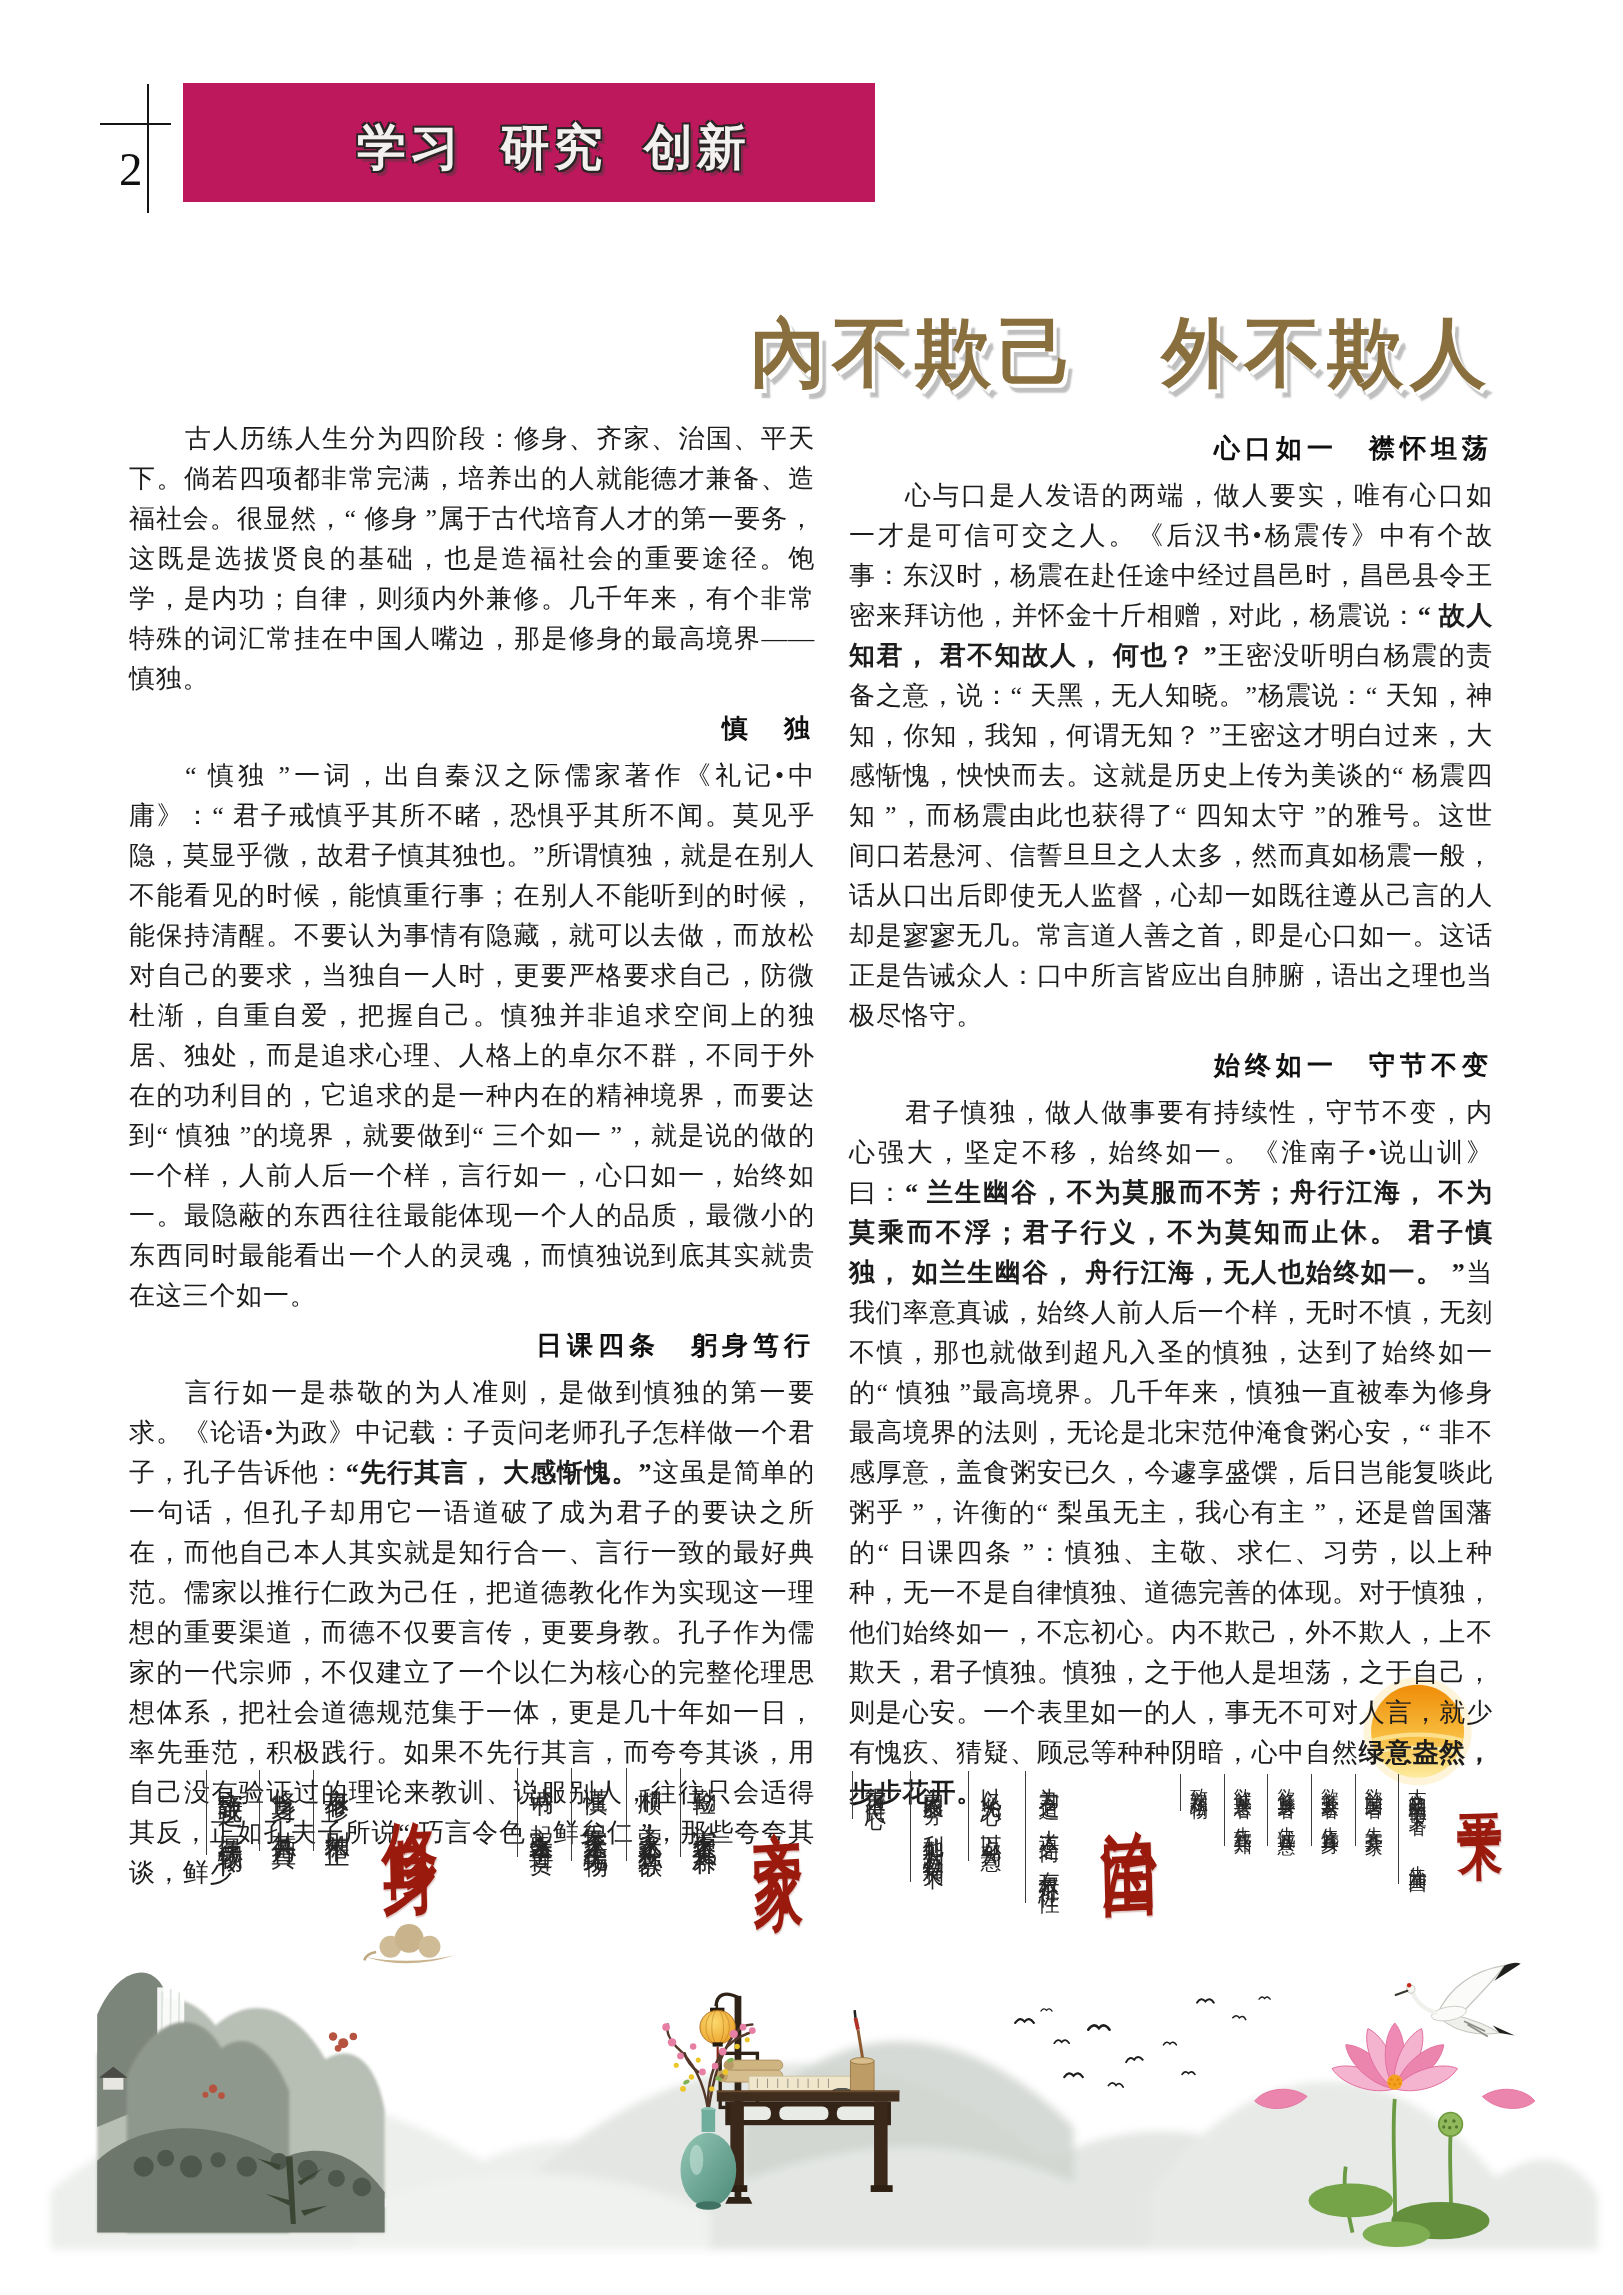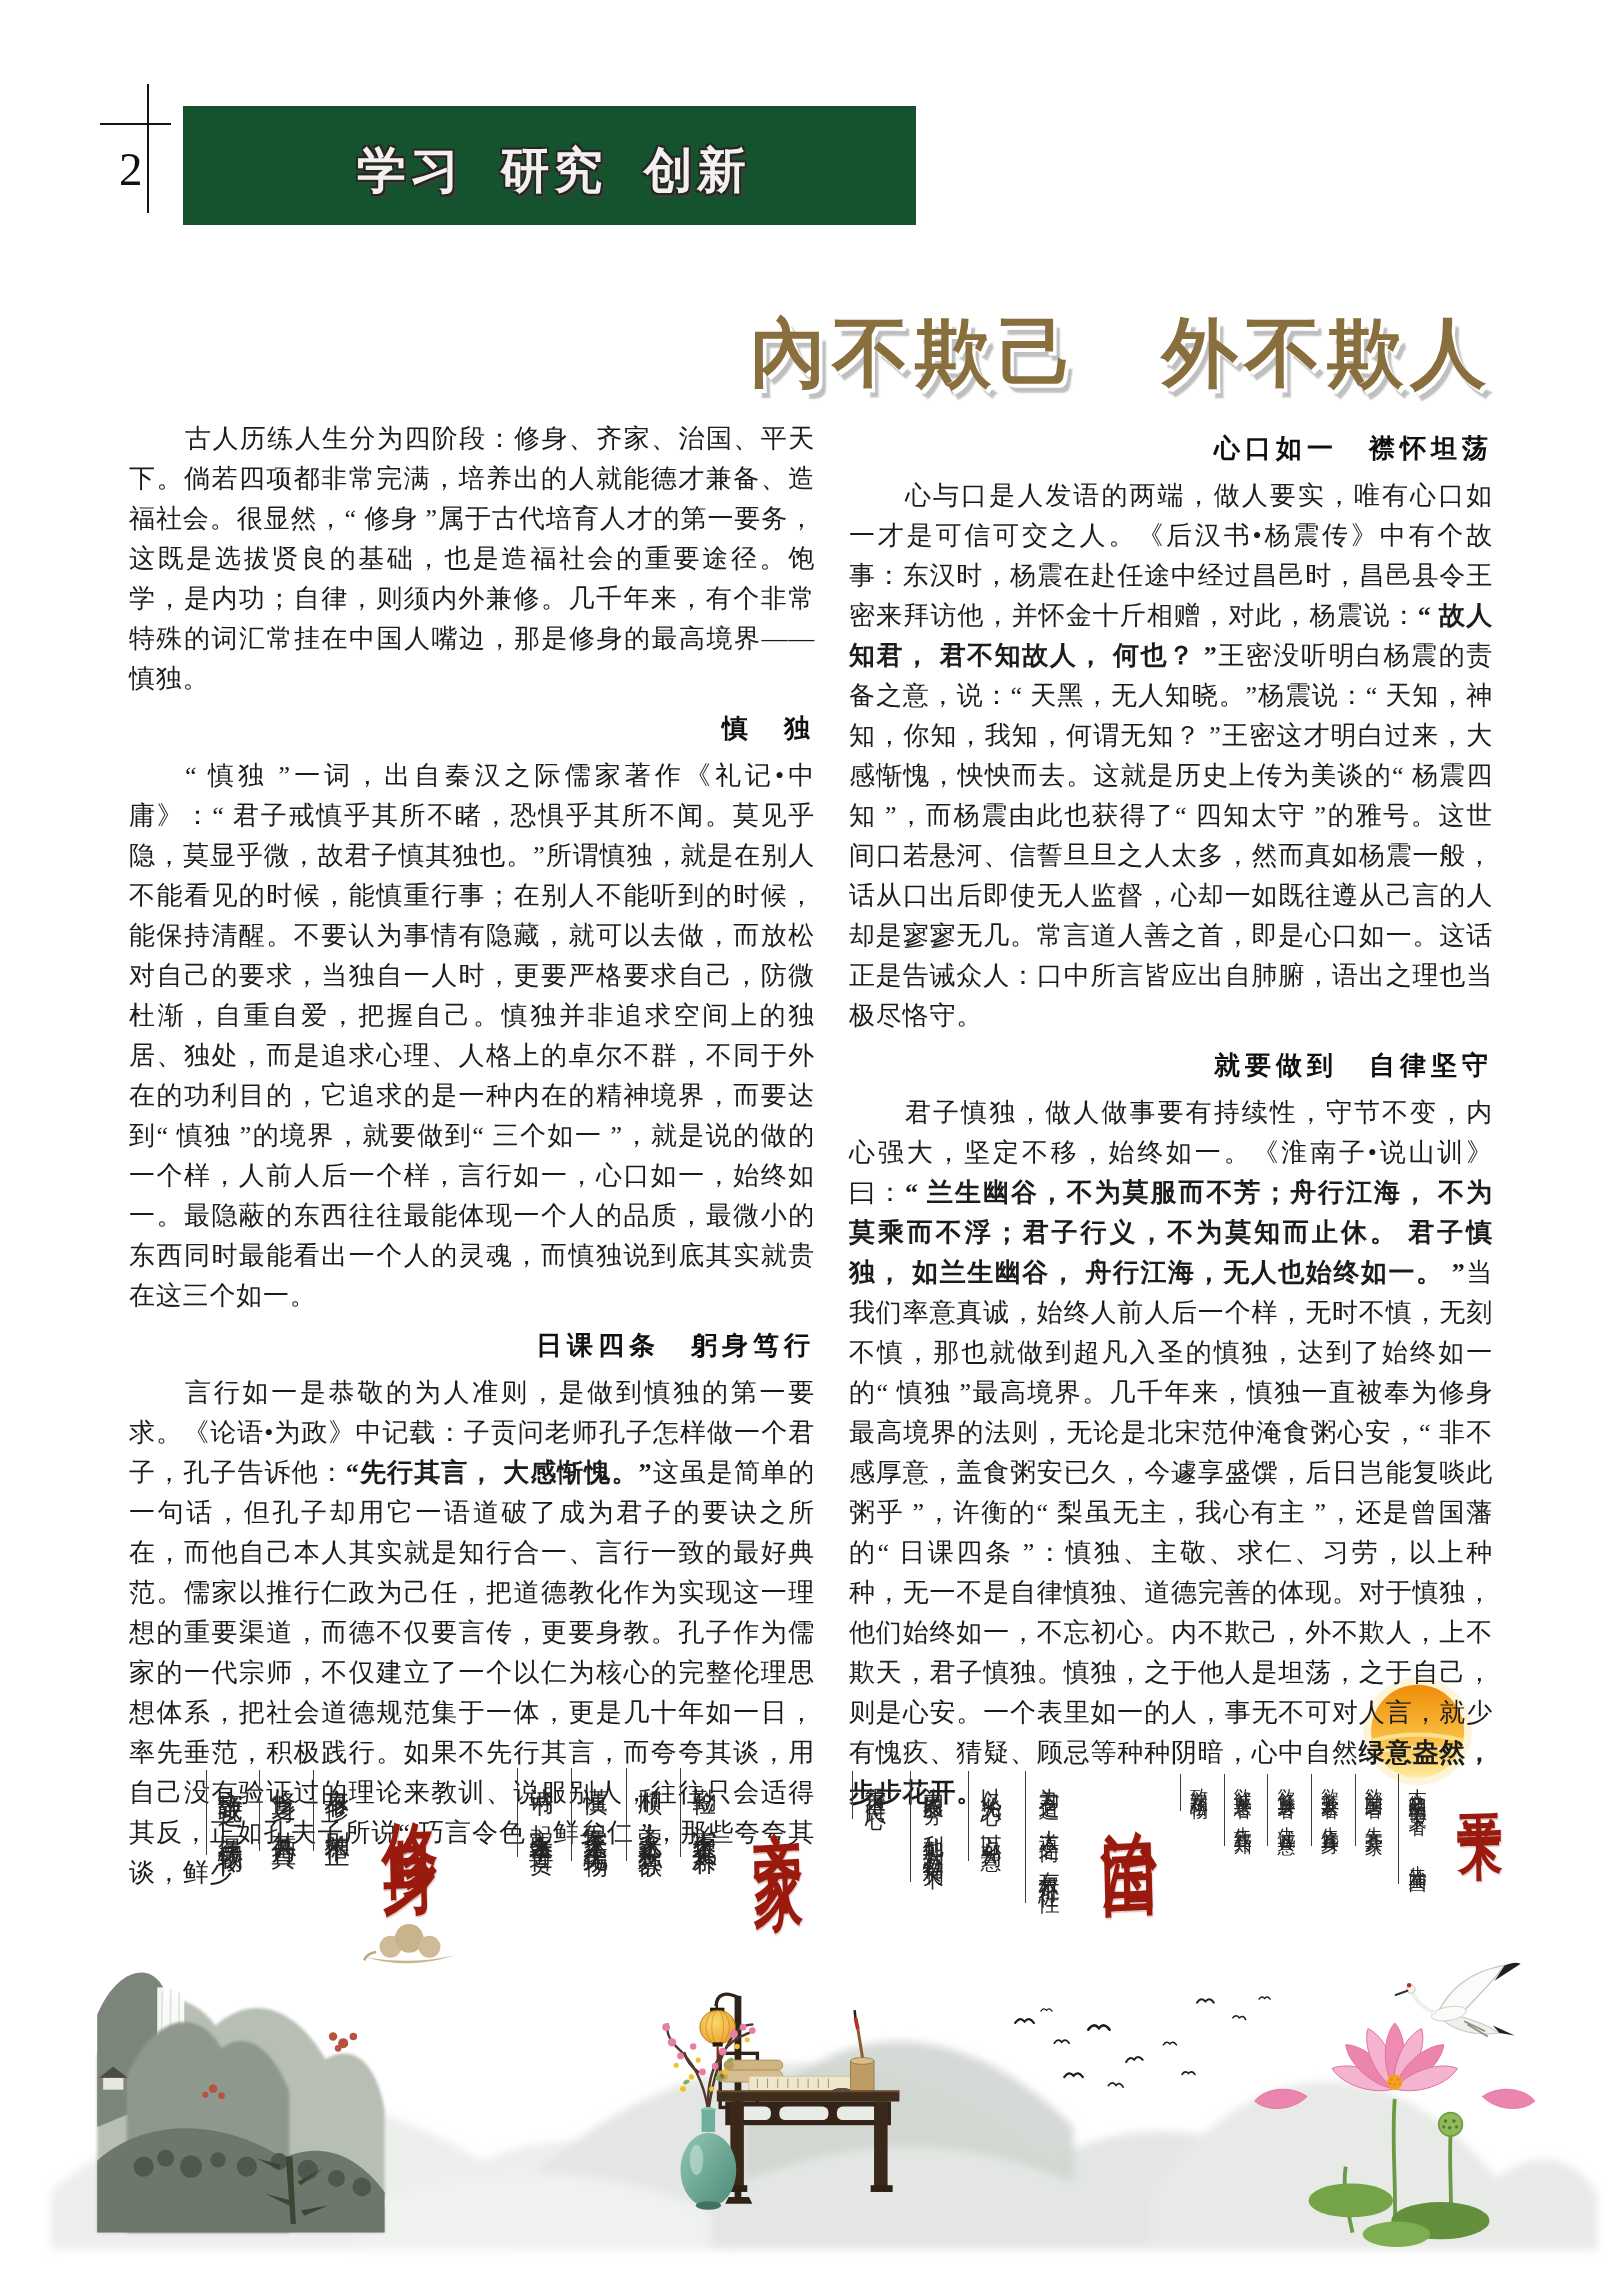--- a/index.html
+++ b/index.html
@@ -4,21 +4,21 @@
 <style>
   html,body{margin:0;padding:0;background:#ffffff;}
   #page{position:relative;width:1623px;height:2295px;background:#ffffff;overflow:hidden;
         font-family:"Liberation Serif","DejaVu Serif",serif;}
 
   
   .crop-v{position:absolute;left:147px;top:84px;width:1.7px;height:129px;background:#151515;}
   .crop-h{position:absolute;left:100px;top:123px;width:71px;height:1.7px;background:#151515;}
   #page-number{position:absolute;left:119px;top:142px;font-size:47px;color:#101010;
                font-family:"Liberation Serif",serif;}
-  #banner{position:absolute;left:183px;top:106px;width:692px;height:119px;background:#14532d;padding-left:41px;}
+  #banner{position:absolute;left:183px;top:83px;width:692px;height:119px;background:#be185d;}
   #banner-title{position:absolute;left:174px;top:32px;display:flex;gap:37px;
                 font-family:"Liberation Sans","DejaVu Sans",sans-serif;font-weight:bold;
                 font-size:49px;letter-spacing:4.2px;color:#f3f1ef;
                 text-shadow:-1.7px -1.7px 0 #2a2424,1.7px -1.7px 0 #2a2424,-1.7px 1.7px 0 #2a2424,
                             1.7px 1.7px 0 #2a2424,4.2px 5px 0.8px rgba(70,60,60,.45);}
 
   
   #main-title{position:absolute;left:129px;top:303px;width:1364px;display:flex;
               justify-content:flex-end;gap:81px;
               font-family:"Liberation Sans","DejaVu Sans",sans-serif;font-weight:900;
@@ -91,21 +91,21 @@
   <div id="left-col" class="article-col">
       <p><span>古人历练人生分为四阶段：修身、齐家、治国、平天下。倘若四项都非常完满，培养出的人就能德才兼备、造福社会。很显然，“ 修身 ”属于古代培育人才的第一要务，这既是选拔贤良的基础，也是造福社会的重要途径。饱学，是内功；自律，则须内外兼修。几千年来，有个非常特殊的词汇常挂在中国人嘴边，那是修身的最高境界——慎独。</span></p>
       <h3>慎　独</h3>
       <p><span>“ 慎独 ”一词，出自秦汉之际儒家著作《礼记•中庸》：“ 君子戒慎乎其所不睹，恐惧乎其所不闻。莫见乎隐，莫显乎微，故君子慎其独也。”所谓慎独，就是在别人不能看见的时候，能慎重行事；在别人不能听到的时候，能保持清醒。不要认为事情有隐藏，就可以去做，而放松对自己的要求，当独自一人时，更要严格要求自己，防微杜渐，自重自爱，把握自己。慎独并非追求空间上的独居、独处，而是追求心理、人格上的卓尔不群，不同于外在的功利目的，它追求的是一种内在的精神境界，而要达到“ 慎独 ”的境界，就要做到“ 三个如一 ”，就是说的做的一个样，人前人后一个样，言行如一，心口如一，始终如一。最隐蔽的东西往往最能体现一个人的品质，最微小的东西同时最能看出一个人的灵魂，而慎独说到底其实就贵在这三个如一。</span></p>
       <h3>日课四条　躬身笃行</h3>
       <p><span>言行如一是恭敬的为人准则，是做到慎独的第一要求。《论语•为政》中记载：子贡问老师孔子怎样做一个君子，孔子告诉他：</span><span class="b">“先行其言， 大感惭愧。”</span><span>这虽是简单的一句话，但孔子却用它一语道破了成为君子的要诀之所在，而他自己本人其实就是知行合一、言行一致的最好典范。儒家以推行仁政为己任，把道德教化作为实现这一理想的重要渠道，而德不仅要言传，更要身教。孔子作为儒家的一代宗师，不仅建立了一个以仁为核心的完整伦理思想体系，把社会道德规范集于一体，更是几十年如一日，率先垂范，积极践行。如果不先行其言，而夸夸其谈，用自己没有验证过的理论来教训、说服别人，往往只会适得其反，正如孔夫子所说“ 巧言令色，鲜矣仁 ”，那些夸夸其谈，鲜少</span></p>
     </div>
   <div id="right-col" class="article-col">
       <h3>心口如一　襟怀坦荡</h3>
       <p><span>心与口是人发语的两端，做人要实，唯有心口如一才是可信可交之人。《后汉书•杨震传》中有个故事：东汉时，杨震在赴任途中经过昌邑时，昌邑县令王密来拜访他，并怀金十斤相赠，对此，杨震说：</span><span class="b">“ 故人知君， 君不知故人， 何也？ ”</span><span>王密没听明白杨震的责备之意，说：“ 天黑，无人知晓。”杨震说：“ 天知，神知，你知，我知，何谓无知？ ”王密这才明白过来，大感惭愧，怏怏而去。这就是历史上传为美谈的“ 杨震四知 ”，而杨震由此也获得了“ 四知太守 ”的雅号。这世间口若悬河、信誓旦旦之人太多，然而真如杨震一般，话从口出后即使无人监督，心却一如既往遵从己言的人却是寥寥无几。常言道人善之首，即是心口如一。这话正是告诫众人：口中所言皆应出自肺腑，语出之理也当极尽恪守。</span></p>
-      <h3>就要做到　自律坚守</h3>
+      <h3>始终如一　守节不变</h3>
       <p><span>君子慎独，做人做事要有持续性，守节不变，内心强大，坚定不移，始终如一。《淮南子•说山训》曰：</span><span class="b">“ 兰生幽谷，不为莫服而不芳；舟行江海， 不为莫乘而不浮；君子行义，不为莫知而止休。 君子慎独， 如兰生幽谷， 舟行江海，无人也始终如一。 ”</span><span>当我们率意真诚，始终人前人后一个样，无时不慎，无刻不慎，那也就做到超凡入圣的慎独，达到了始终如一的“ 慎独 ”最高境界。几千年来，慎独一直被奉为修身最高境界的法则，无论是北宋范仲淹食粥心安，“ 非不感厚意，盖食粥安已久，今遽享盛馔，后日岂能复啖此粥乎 ”，许衡的“ 梨虽无主，我心有主 ”，还是曾国藩的“ 日课四条 ”：慎独、主敬、求仁、习劳，以上种种，无一不是自律慎独、道德完善的体现。对于慎独，他们始终如一，不忘初心。内不欺己，外不欺人，上不欺天，君子慎独。慎独，之于他人是坦荡，之于自己，则是心安。一个表里如一的人，事无不可对人言，就少有愧疚、猜疑、顾忌等种种阴暗，心中自然</span><span class="b">绿意盎然， 步步花开。</span></p>
     </div>
 
   <svg id="artwork" width="1623" height="643" viewBox="0 0 1920 760">
     <defs>
       <linearGradient id="sunGrad" x1="0" y1="0" x2="0" y2="1">
         <stop offset="0" stop-color="#ef8d08"></stop>
           <stop offset=".55" stop-color="#f8bc3e"></stop>
         <stop offset="1" stop-color="#fdeca0"></stop>
       </linearGradient>

